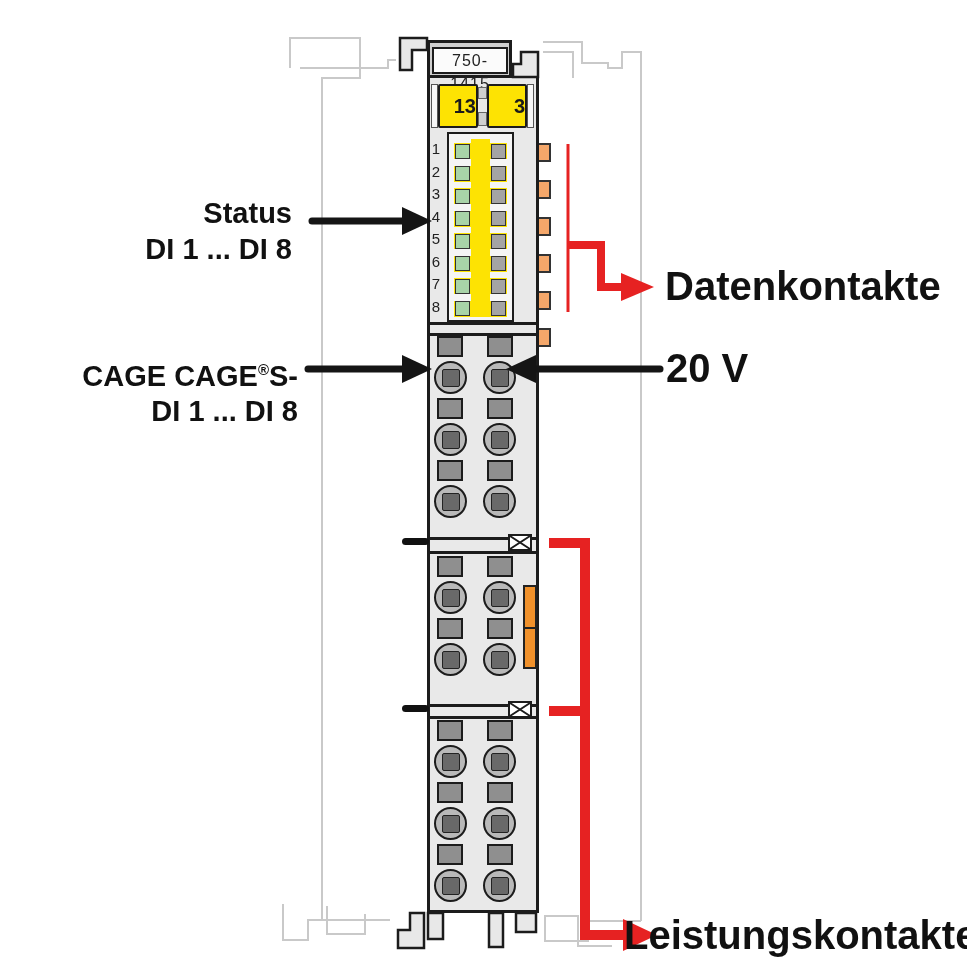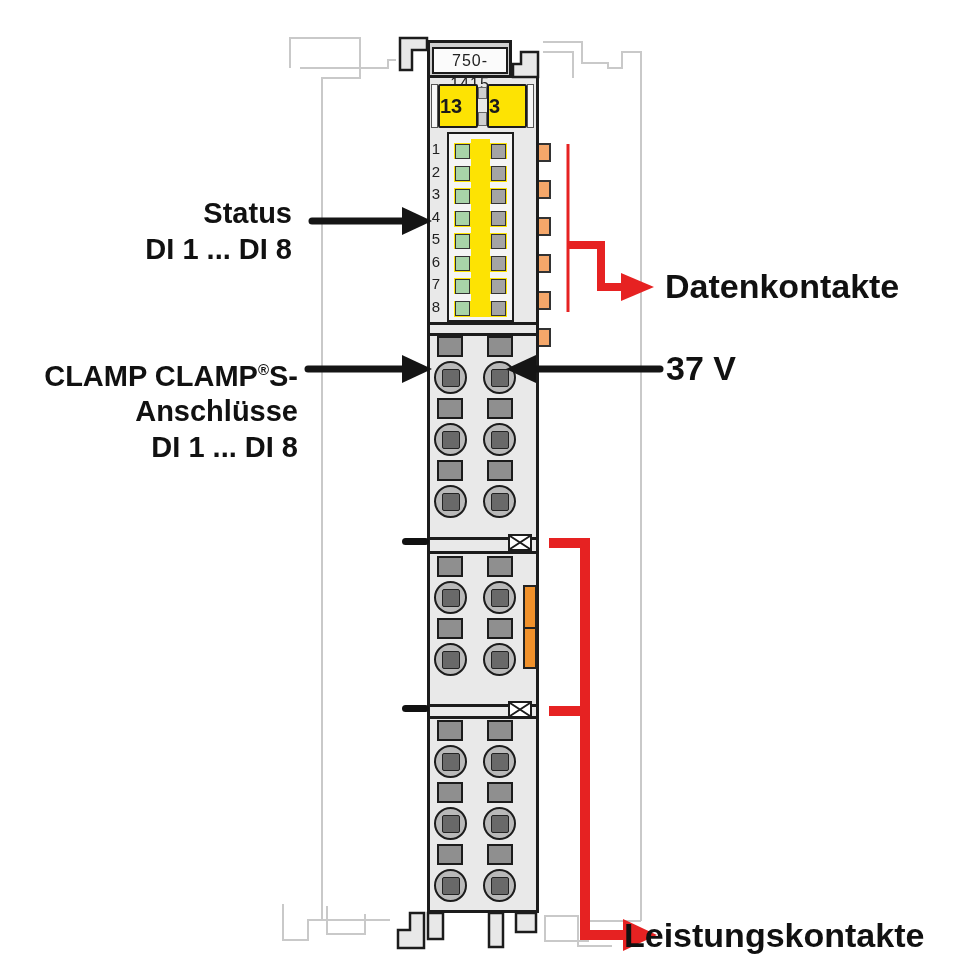--- a/index.html
+++ b/index.html
@@ -12,21 +12,21 @@
 
   
   .abs{position:absolute;}
   #cap{left:427px;top:40px;width:85px;height:38px;background:#cfcfcf;border:3px solid #1c1c1c;z-index:1;}
   #cap-label{left:432px;top:47px;width:76px;height:27px;background:#fbfbfb;border:2px solid #1c1c1c;
              z-index:2;text-align:center;line-height:23px;font-size:16px;letter-spacing:1px;color:#222;}
   #body{left:427px;top:75px;width:112px;height:838px;background:#e9e9e9;border:3px solid #1c1c1c;z-index:1;}
 
   .latch-strip{width:7px;height:44px;top:84px;background:#f7f7f7;border:1.5px solid #555;z-index:2;}
   .terminal-tag{top:84px;width:40px;height:44px;background:var(--yellow);border:2px solid #1c1c1c;
-                border-radius:2px;z-index:2;text-align:left;line-height:40px;
+                border-radius:2px;z-index:2;text-align:right;line-height:40px;
                 font-size:20px;font-weight:600;color:#1a1a1a;}
   .mid-tab{left:478px;width:9px;background:#cfcfcf;border:1px solid #666;z-index:2;}
 
   
   #led-panel{left:447px;top:132px;width:67px;height:190px;background:#f5f5f5;border:2px solid #1c1c1c;
              z-index:2;padding-top:9px;}
   #led-ycol{position:absolute;left:22px;top:5px;width:19px;height:178px;background:var(--yellow);}
   .led-row{position:relative;width:53px;height:16px;margin:0 auto 6.5px;background:var(--yellow);}
   .led-g{position:absolute;left:1px;top:0.5px;width:15px;height:15px;background:var(--led_green);border:1.5px solid #333;}
   .led-o{position:absolute;right:1px;top:0.5px;width:15px;height:15px;background:var(--led_off_gray);border:1.5px solid #333;}
@@ -51,21 +51,21 @@
   #side-jumper{left:523px;top:585px;width:14px;height:84px;background:var(--side_orange);
                border:2px solid #222;z-index:3;}
   #side-jumper-split{position:absolute;left:0;top:40px;width:10px;height:2px;background:#222;}
 
   
   .lbl{z-index:5;color:#111;font-weight:bold;white-space:nowrap;}
   .lbl-left{text-align:right;font-size:29px;line-height:35.5px;}
   #lbl-status{left:100px;top:196px;width:192px;}
   #lbl-cage{left:40px;top:352px;width:258px;}
   #lbl-cage sup{font-size:15px;}
-  .lbl-right{font-size:34px;line-height:34px;}
+  .lbl-right{font-size:40px;line-height:34px;}
   #lbl-daten{left:665px;top:269px;}
   #lbl-24v{left:666px;top:351px;}
   #lbl-leist{left:624px;top:918px;}
 </style>
 </head>
 <body>
 
 <div id="canvas">
 
   <svg id="bg-sil" class="layer" width="967" height="968">
@@ -300,21 +300,20 @@
       <line x1="549" y1="711" x2="585" y2="711" stroke-width="10"></line>
       <polygon points="623,919 657,935 623,951" stroke="none" fill="#e62222"></polygon>
     </g>
   </svg>
 
   <div id="lbl-status" class="abs lbl lbl-left">
     <div>Status</div>
     <div>DI 1 ... DI 8</div>
   </div>
   <div id="lbl-cage" class="abs lbl lbl-left">
-    <div><span>CLAMP CLAMP</span><sup>®</sup><span>S-</span></div>
-    <div>Anschlüsse</div>
+    <div><span>CAGE CAGE</span><sup>®</sup><span>S-</span></div>
     <div>DI 1 ... DI 8</div>
   </div>
   <div id="lbl-daten" class="abs lbl lbl-right">Datenkontakte</div>
-  <div id="lbl-24v" class="abs lbl lbl-right">37 V</div>
+  <div id="lbl-24v" class="abs lbl lbl-right">20 V</div>
   <div id="lbl-leist" class="abs lbl lbl-right">Leistungskontakte</div>
 
 </div>
 
 </body></html>

